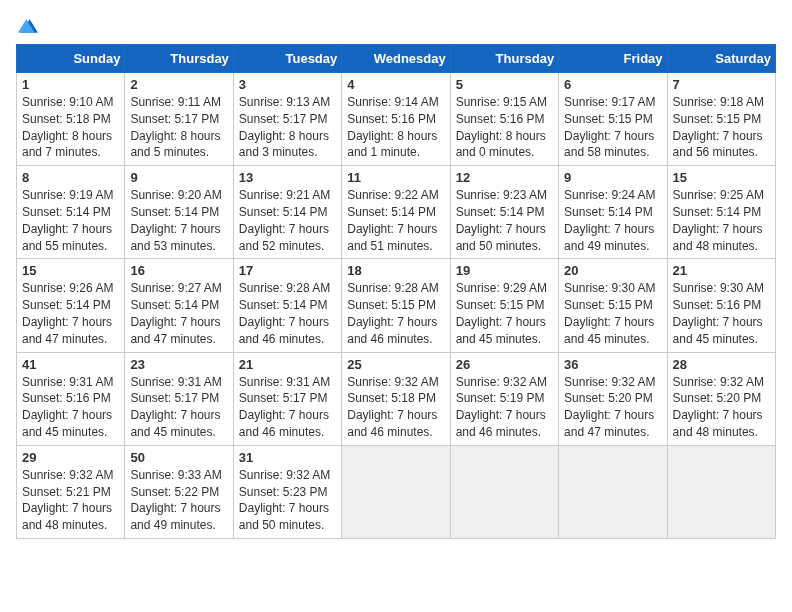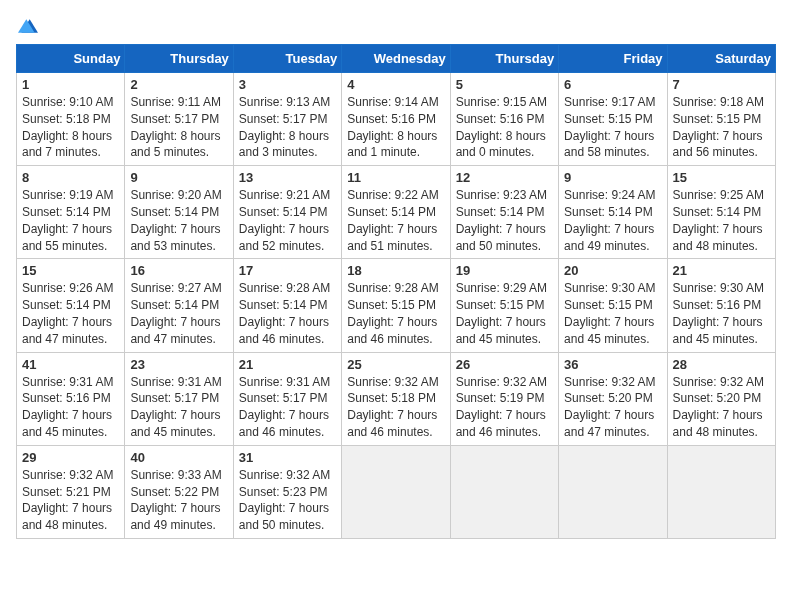--- a/index.html
+++ b/index.html
@@ -234,21 +234,21 @@
           <div class="day-num">28</div>
           <div class="day-detail">Sunrise: 9:32 AM<br>Sunset: 5:20 PM<br>Daylight: 7 hours and 48 minutes.</div>
         </td>
       </tr>
       <tr>
         <td>
           <div class="day-num">29</div>
           <div class="day-detail">Sunrise: 9:32 AM<br>Sunset: 5:21 PM<br>Daylight: 7 hours and 48 minutes.</div>
         </td>
         <td>
-          <div class="day-num">40</div>
+          <div class="day-num">50</div>
           <div class="day-detail">Sunrise: 9:33 AM<br>Sunset: 5:22 PM<br>Daylight: 7 hours and 49 minutes.</div>
         </td>
         <td>
           <div class="day-num">31</div>
           <div class="day-detail">Sunrise: 9:32 AM<br>Sunset: 5:23 PM<br>Daylight: 7 hours and 50 minutes.</div>
         </td>
         <td class="empty"></td>
         <td class="empty"></td>
         <td class="empty"></td>
         <td class="empty"></td>

